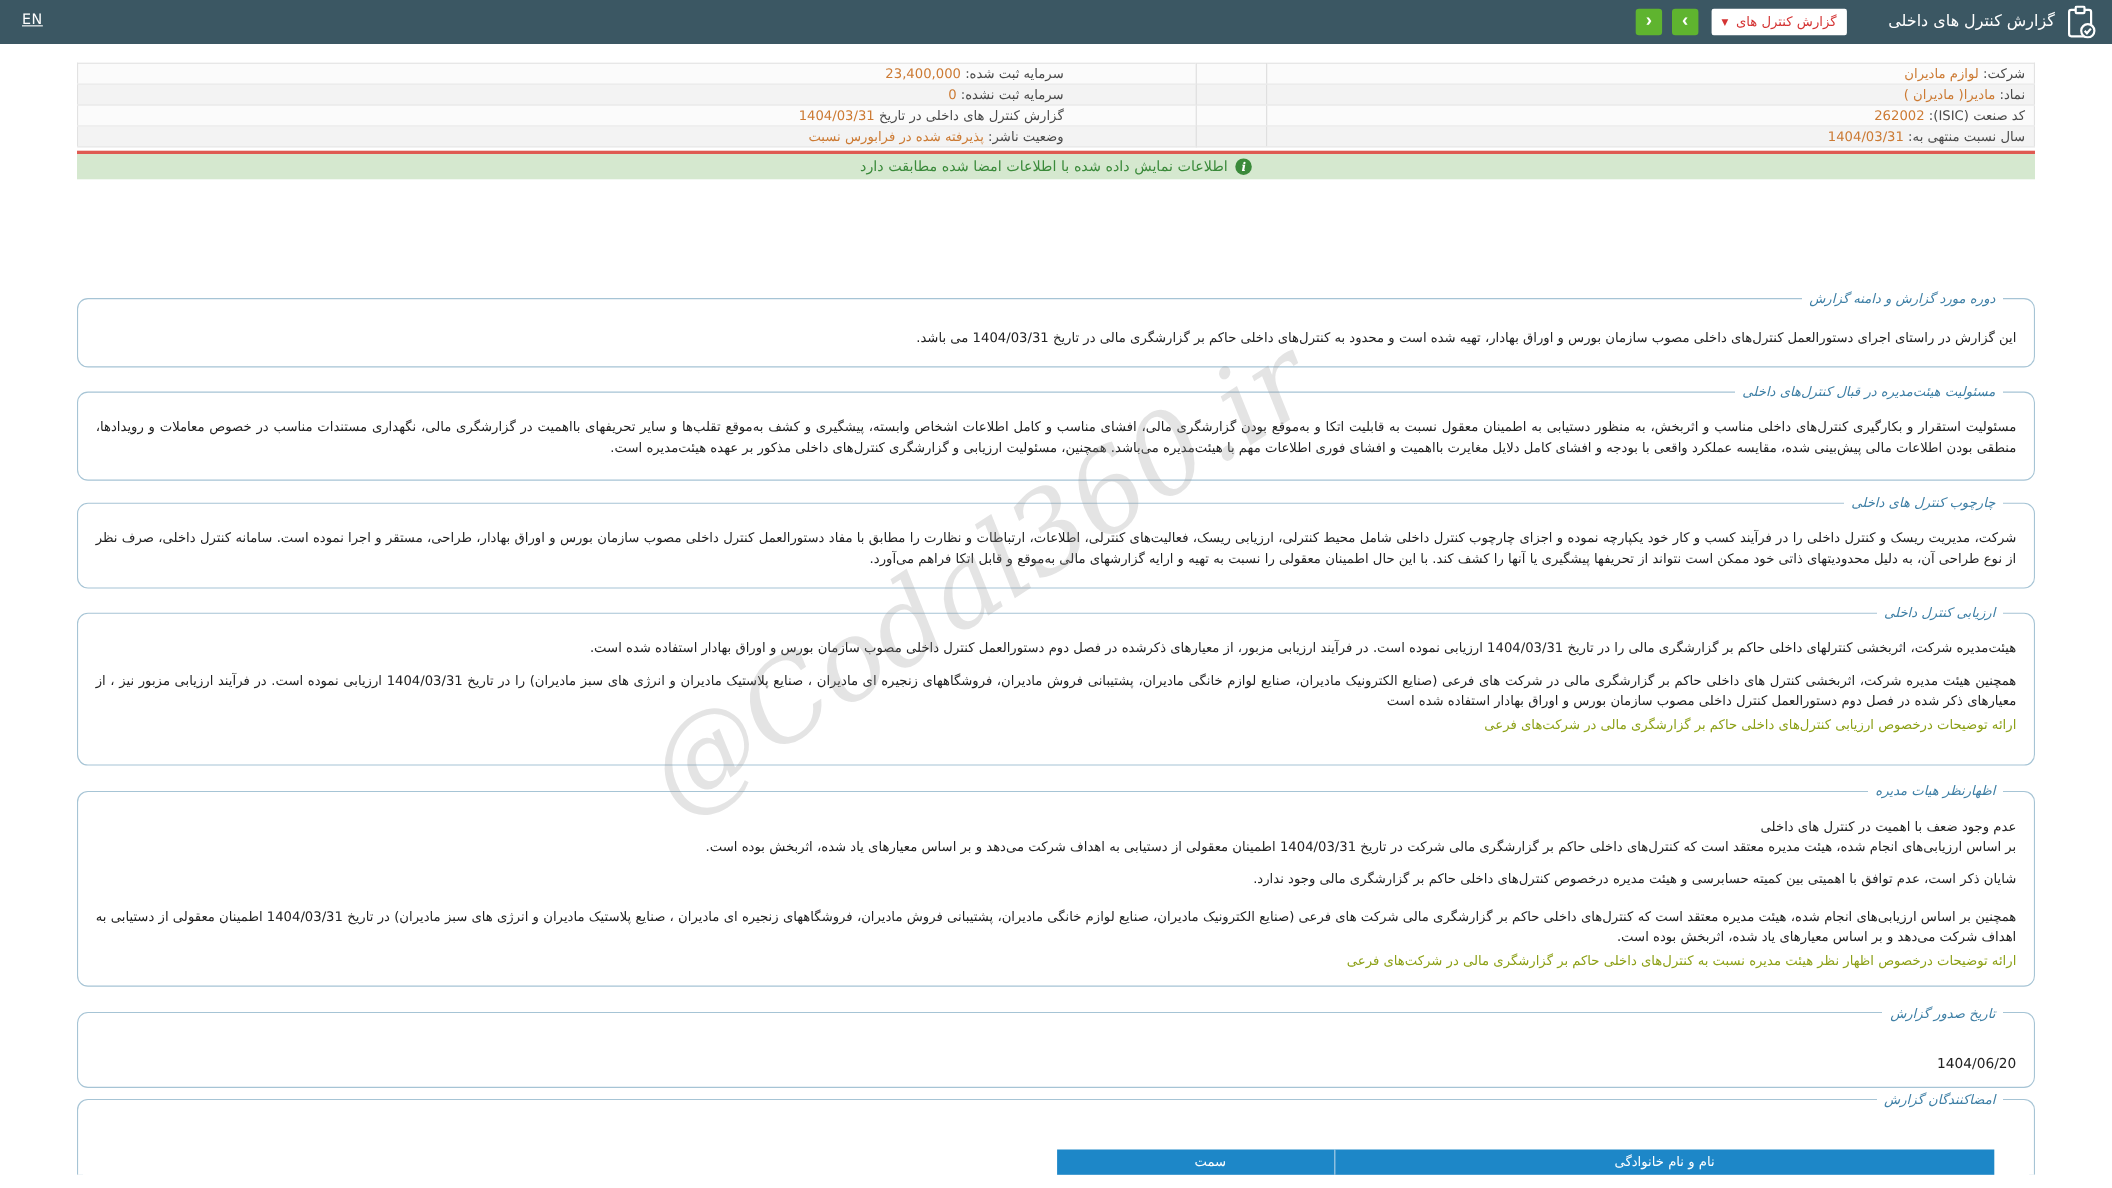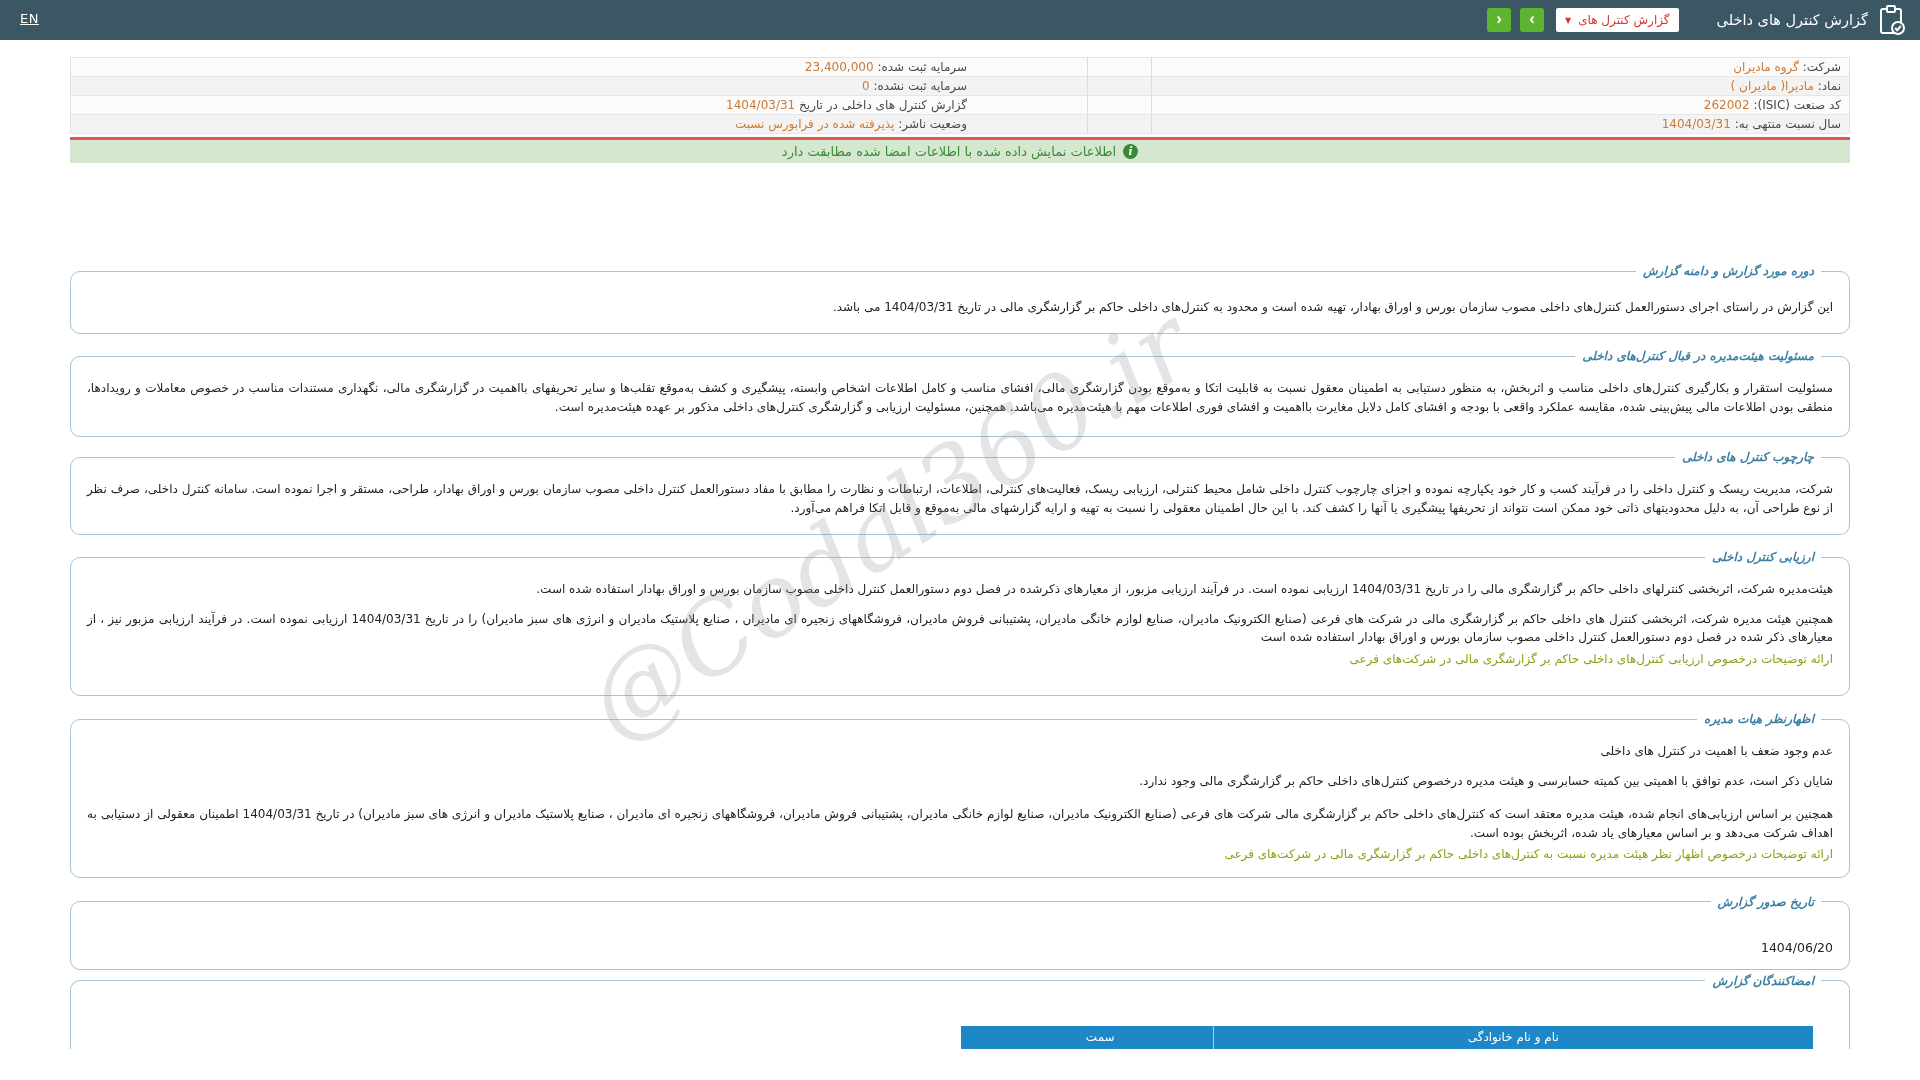--- a/index.html
+++ b/index.html
@@ -43,21 +43,21 @@
   .signed-banner { height:23px; background:#D5E8CF; display:flex; align-items:center;
     justify-content:center; gap:7px; color:#3A8A3A; font-size:13px; }
   .info-badge { width:15px; height:15px; border-radius:50%; background:#3A8A3A; color:#fff;
     font-size:11px; font-weight:bold; font-style:italic; display:inline-flex;
     align-items:center; justify-content:center; font-family:"DejaVu Serif", serif; }
 
   
   fieldset { border:1px solid #A6C4D5; border-radius:10px; padding:16px 16px 13px 16px;
     background:transparent; }
   legend { color:#3E7FA5; font-style:italic; font-size:12px; padding:0 7px;
-    margin-inline-start:12px;font-weight:bold; }
+    margin-inline-start:12px; }
   .section-body { font-size:12px; color:#222; line-height:1.55; text-align:justify;
     text-align-last:right; }
   .section-body p { margin:0; }
   .sec-period       { margin-top:101px; min-height:70px; padding-top:20px; }
   .sec-resp         { margin-top:15px;  min-height:88px; }
   .sec-framework    { margin-top:13px;  min-height:85px; }
   .sec-evaluation   { margin-top:15px;  min-height:146px; }
   .sec-opinion      { margin-top:16px;  min-height:150px; }
   .sec-issue-date   { margin-top:17px;  min-height:64px; }
   .sec-signers      { margin-top:4px;  border-bottom:none;
@@ -108,21 +108,21 @@
   <span class="lang-toggle">EN</span>
 </div>
 
 <div class="page">
 
   <table class="info-table">
     <tbody>
       <tr>
         <td class="cell-r">
           <span class="lbl">شرکت:</span>
-          <span class="val">گروه مادیران</span>
+          <span class="val">لوازم مادیران</span>
         </td>
         <td class="cell-spacer"></td>
         <td class="cell-l">
           <span class="lbl">سرمایه ثبت شده:</span>
           <span class="val">23,400,000</span>
         </td>
       </tr>
       <tr>
         <td class="cell-r">
           <span class="lbl">نماد:</span>
@@ -193,20 +193,21 @@
       <p>هیئت‌مدیره شرکت، اثربخشی کنترلهای داخلی حاکم بر گزارشگری مالی را در تاریخ 1404/03/31 ارزیابی نموده است. در فرآیند ارزیابی مزبور، از معیارهای ذکرشده در فصل دوم دستورالعمل کنترل داخلی مصوب سازمان بورس و اوراق بهادار استفاده شده است.</p>
       <p class="gap-top">همچنین هیئت مدیره شرکت، اثربخشی کنترل های داخلی حاکم بر گزارشگری مالی در شرکت های فرعی (صنایع الکترونیک مادیران، صنایع لوازم خانگی مادیران، پشتیبانی فروش مادیران، فروشگاههای زنجیره ای مادیران ، صنایع پلاستیک مادیران و انرژی های سبز مادیران) را در تاریخ 1404/03/31 ارزیابی نموده است. در فرآیند ارزیابی مزبور نیز ، از معیارهای ذکر شده در فصل دوم دستورالعمل کنترل داخلی مصوب سازمان بورس و اوراق بهادار استفاده شده است</p>
       <a class="detail-link">ارائه توضیحات درخصوص ارزیابی کنترل‌های داخلی حاکم بر گزارشگری مالی در شرکت‌های فرعی</a>
     </div>
   </fieldset>
 
   <fieldset class="sec-opinion">
     <legend>اظهارنظر هیات مدیره</legend>
     <div class="section-body">
       <p>عدم وجود ضعف با اهمیت در کنترل های داخلی</p>
+      <p>بر اساس ارزیابی‌های انجام شده، هیئت مدیره معتقد است که کنترل‌های داخلی حاکم بر گزارشگری مالی شرکت در تاریخ 1404/03/31 اطمینان معقولی از دستیابی به اهداف شرکت می‌دهد و بر اساس معیارهای یاد شده، اثربخش بوده است.</p>
       <p class="gap-top">شایان ذکر است، عدم توافق با اهمیتی بین کمیته حسابرسی و هیئت مدیره درخصوص کنترل‌های داخلی حاکم بر گزارشگری مالی وجود ندارد.</p>
       <p class="gap-top-lg">همچنین بر اساس ارزیابی‌های انجام شده، هیئت مدیره معتقد است که کنترل‌های داخلی حاکم بر گزارشگری مالی شرکت های فرعی (صنایع الکترونیک مادیران، صنایع لوازم خانگی مادیران، پشتیبانی فروش مادیران، فروشگاههای زنجیره ای مادیران ، صنایع پلاستیک مادیران و انرژی های سبز مادیران) در تاریخ 1404/03/31 اطمینان معقولی از دستیابی به اهداف شرکت می‌دهد و بر اساس معیارهای یاد شده، اثربخش بوده است.</p>
       <a class="detail-link">ارائه توضیحات درخصوص اظهار نظر هیئت مدیره نسبت به کنترل‌های داخلی حاکم بر گزارشگری مالی در شرکت‌های فرعی</a>
     </div>
   </fieldset>
 
   <fieldset class="sec-issue-date">
     <legend>تاریخ صدور گزارش</legend>
     <div class="issue-date-wrap">
       <span>1404/06/20</span>

